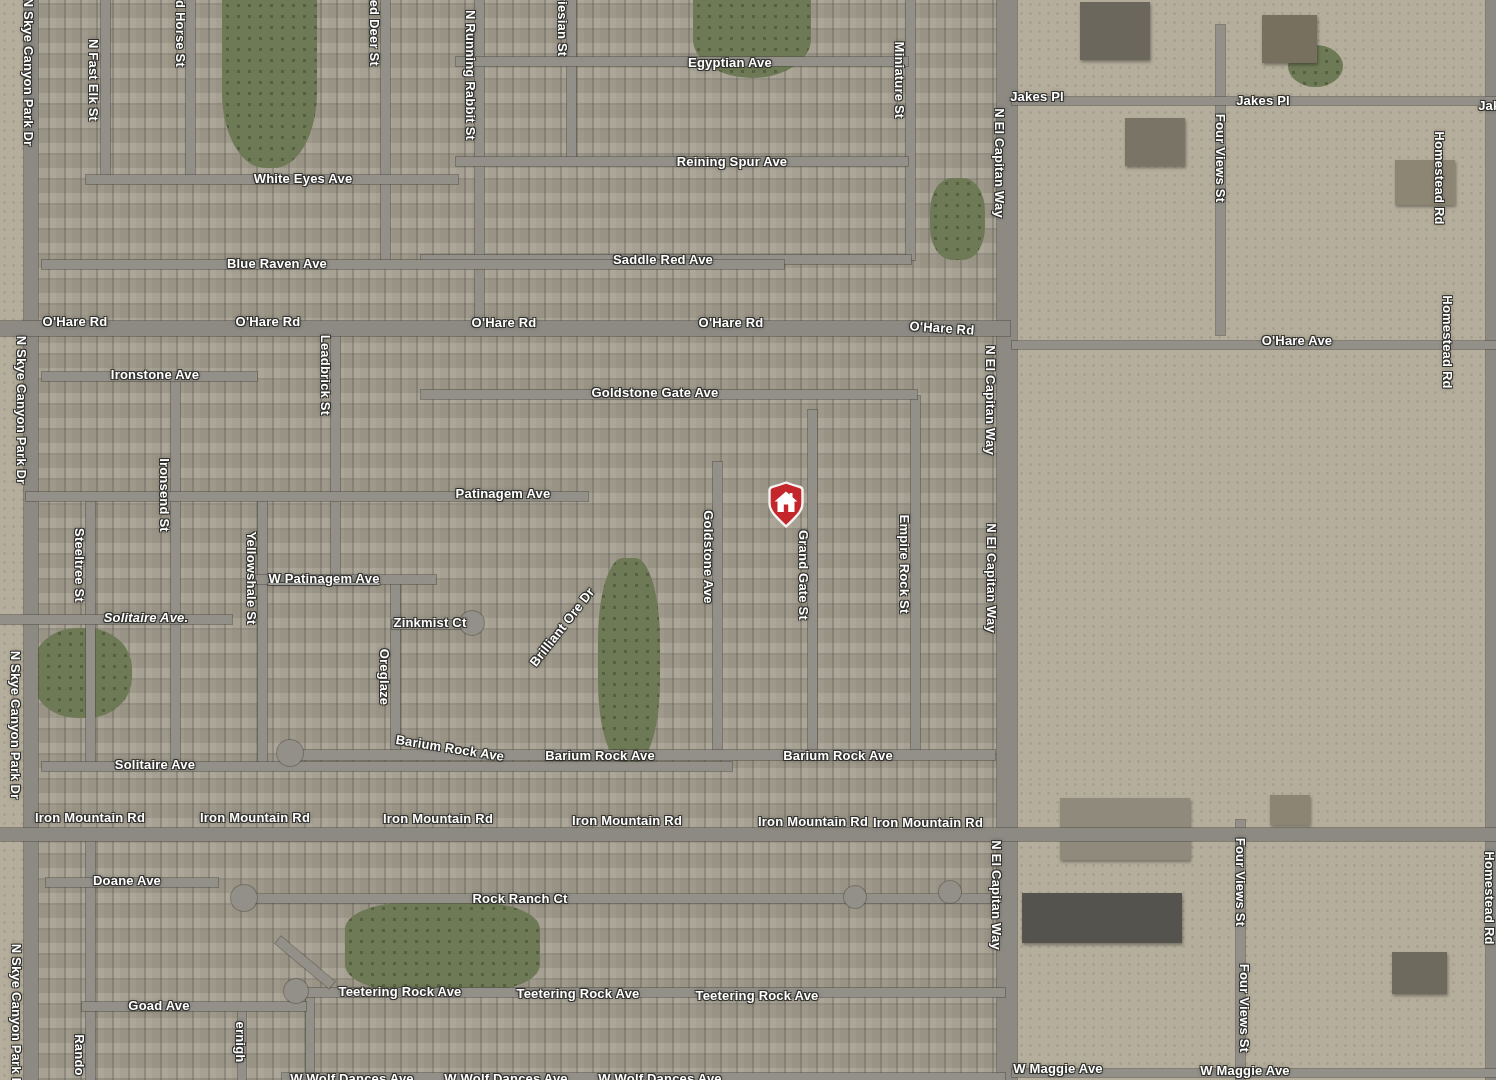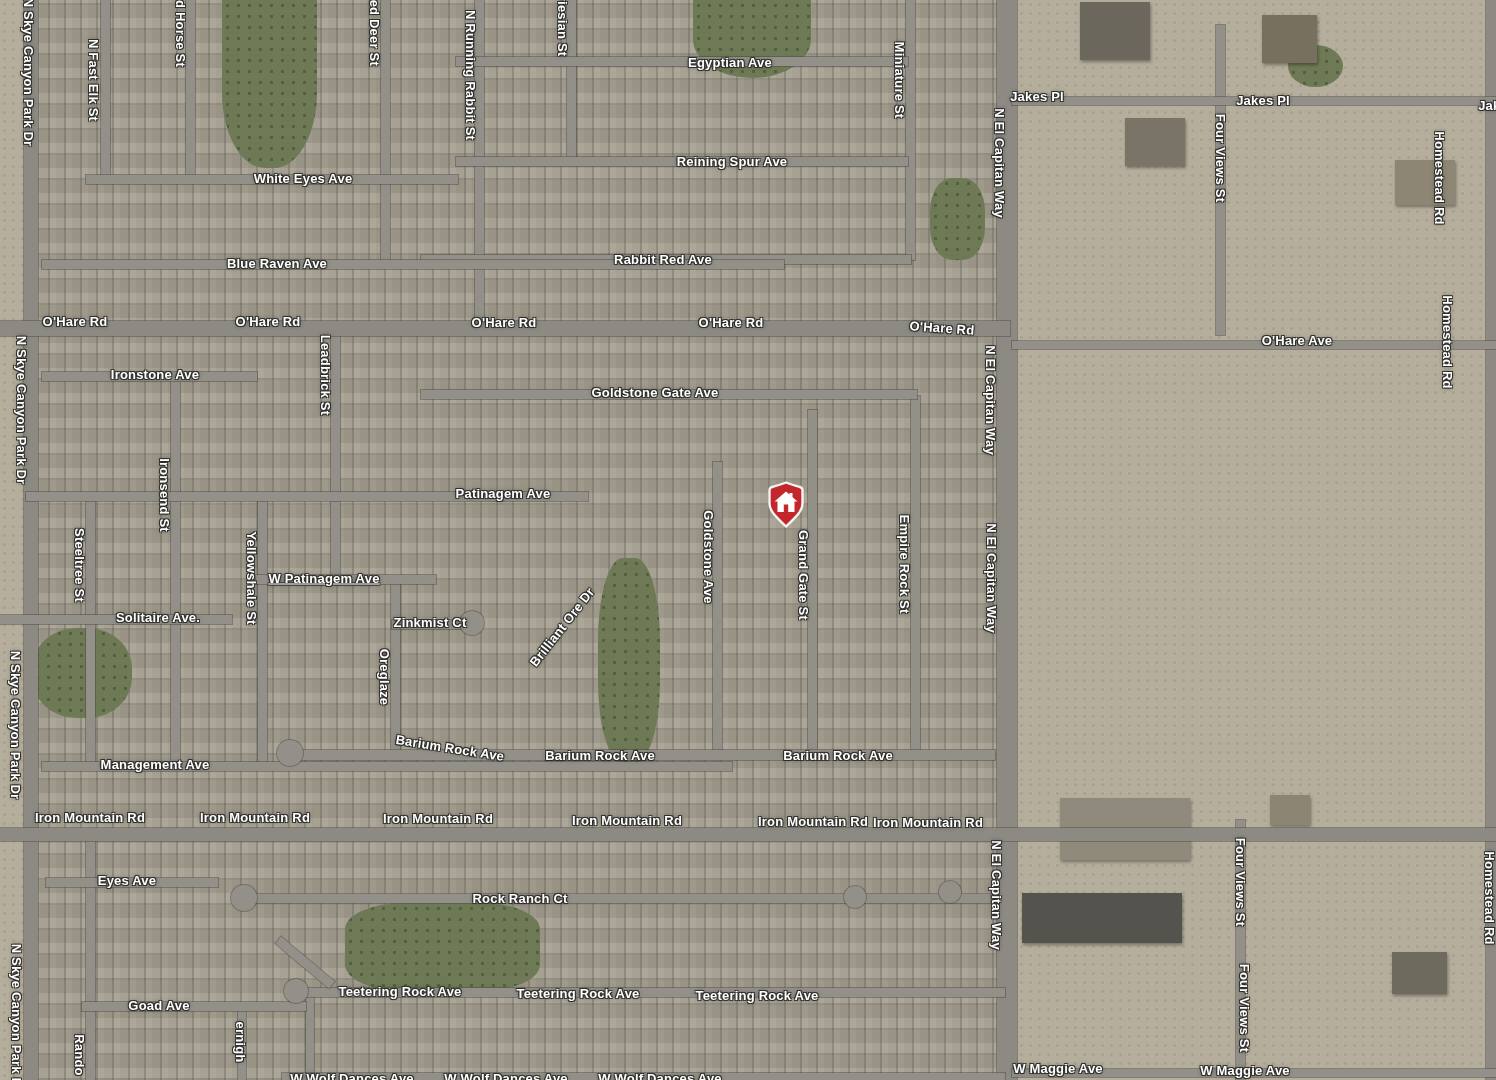--- a/index.html
+++ b/index.html
@@ -110,47 +110,47 @@
       <div class="bulb" style="left: 277px; top: 740px; width: 26px; height: 26px;"></div>
       <div class="bulb" style="left: 231px; top: 885px; width: 26px; height: 26px;"></div>
       <div class="bulb" style="left: 284px; top: 979px; width: 24px; height: 24px;"></div>
       <div class="bulb" style="left: 460px; top: 611px; width: 24px; height: 24px;"></div>
       <div class="bulb" style="left: 844px; top: 886px; width: 22px; height: 22px;"></div>
       <div class="bulb" style="left: 939px; top: 881px; width: 22px; height: 22px;"></div>
       <div class="slabel" style="left: 730px; top: 62px; transform: translate(-50%, -50%) rotate(0deg);">Egyptian Ave</div>
       <div class="slabel" style="left: 732px; top: 161px; transform: translate(-50%, -50%) rotate(0deg);">Reining Spur Ave</div>
       <div class="slabel" style="left: 303px; top: 178px; transform: translate(-50%, -50%) rotate(0deg);">White Eyes Ave</div>
       <div class="slabel" style="left: 277px; top: 263px; transform: translate(-50%, -50%) rotate(0deg);">Blue Raven Ave</div>
-      <div class="slabel" style="left: 663px; top: 259px; transform: translate(-50%, -50%) rotate(0deg);">Rabbit Red Ave</div>
+      <div class="slabel" style="left: 663px; top: 259px; transform: translate(-50%, -50%) rotate(0deg);">Saddle Red Ave</div>
       <div class="slabel" style="left: 75px; top: 321px; transform: translate(-50%, -50%) rotate(0deg);">O'Hare Rd</div>
       <div class="slabel" style="left: 268px; top: 321px; transform: translate(-50%, -50%) rotate(0deg);">O'Hare Rd</div>
       <div class="slabel" style="left: 504px; top: 322px; transform: translate(-50%, -50%) rotate(0deg);">O'Hare Rd</div>
       <div class="slabel" style="left: 731px; top: 322px; transform: translate(-50%, -50%) rotate(0deg);">O'Hare Rd</div>
       <div class="slabel" style="left: 942px; top: 328px; transform: translate(-50%, -50%) rotate(4deg);">O'Hare Rd</div>
       <div class="slabel" style="left: 1297px; top: 340px; transform: translate(-50%, -50%) rotate(0deg);">O'Hare Ave</div>
       <div class="slabel" style="left: 1037px; top: 96px; transform: translate(-50%, -50%) rotate(0deg);">Jakes Pl</div>
       <div class="slabel" style="left: 1263px; top: 100px; transform: translate(-50%, -50%) rotate(0deg);">Jakes Pl</div>
       <div class="slabel" style="left: 1493px; top: 105px; transform: translate(-50%, -50%) rotate(0deg);">Jake</div>
       <div class="slabel" style="left: 155px; top: 374px; transform: translate(-50%, -50%) rotate(0deg);">Ironstone Ave</div>
       <div class="slabel" style="left: 655px; top: 392px; transform: translate(-50%, -50%) rotate(0deg);">Goldstone Gate Ave</div>
       <div class="slabel" style="left: 503px; top: 493px; transform: translate(-50%, -50%) rotate(0deg);">Patinagem Ave</div>
       <div class="slabel" style="left: 324px; top: 578px; transform: translate(-50%, -50%) rotate(0deg); text-decoration: underline;">W Patinagem Ave</div>
-      <div class="slabel" style="left: 158px; top: 617px; transform: translate(-50%, -50%) rotate(0deg);">Solitaire Ave.</div>
+      <div class="slabel" style="left: 146px; top: 617px; transform: translate(-50%, -50%) rotate(0deg); font-style: italic;">Solitaire Ave.</div>
       <div class="slabel" style="left: 430px; top: 622px; transform: translate(-50%, -50%) rotate(0deg);">Zinkmist Ct</div>
-      <div class="slabel" style="left: 155px; top: 764px; transform: translate(-50%, -50%) rotate(0deg);">Management Ave</div>
+      <div class="slabel" style="left: 155px; top: 764px; transform: translate(-50%, -50%) rotate(0deg);">Solitaire Ave</div>
       <div class="slabel" style="left: 450px; top: 748px; transform: translate(-50%, -50%) rotate(9deg);">Barium Rock Ave</div>
       <div class="slabel" style="left: 600px; top: 755px; transform: translate(-50%, -50%) rotate(0deg);">Barium Rock Ave</div>
       <div class="slabel" style="left: 838px; top: 755px; transform: translate(-50%, -50%) rotate(0deg);">Barium Rock Ave</div>
       <div class="slabel" style="left: 90px; top: 817px; transform: translate(-50%, -50%) rotate(0deg);">Iron Mountain Rd</div>
       <div class="slabel" style="left: 255px; top: 817px; transform: translate(-50%, -50%) rotate(0deg);">Iron Mountain Rd</div>
       <div class="slabel" style="left: 438px; top: 818px; transform: translate(-50%, -50%) rotate(0deg);">Iron Mountain Rd</div>
       <div class="slabel" style="left: 627px; top: 820px; transform: translate(-50%, -50%) rotate(0deg);">Iron Mountain Rd</div>
       <div class="slabel" style="left: 813px; top: 821px; transform: translate(-50%, -50%) rotate(0deg);">Iron Mountain Rd</div>
       <div class="slabel" style="left: 928px; top: 822px; transform: translate(-50%, -50%) rotate(0deg);">Iron Mountain Rd</div>
-      <div class="slabel" style="left: 127px; top: 880px; transform: translate(-50%, -50%) rotate(0deg);">Eyes Ave</div>
+      <div class="slabel" style="left: 127px; top: 880px; transform: translate(-50%, -50%) rotate(0deg);">Doane Ave</div>
       <div class="slabel" style="left: 520px; top: 898px; transform: translate(-50%, -50%) rotate(0deg);">Rock Ranch Ct</div>
       <div class="slabel" style="left: 159px; top: 1005px; transform: translate(-50%, -50%) rotate(0deg);">Goad Ave</div>
       <div class="slabel" style="left: 400px; top: 991px; transform: translate(-50%, -50%) rotate(0deg);">Teetering Rock Ave</div>
       <div class="slabel" style="left: 578px; top: 993px; transform: translate(-50%, -50%) rotate(0deg);">Teetering Rock Ave</div>
       <div class="slabel" style="left: 757px; top: 995px; transform: translate(-50%, -50%) rotate(0deg);">Teetering Rock Ave</div>
       <div class="slabel" style="left: 1058px; top: 1068px; transform: translate(-50%, -50%) rotate(0deg);">W Maggie Ave</div>
       <div class="slabel" style="left: 1245px; top: 1070px; transform: translate(-50%, -50%) rotate(0deg);">W Maggie Ave</div>
       <div class="slabel" style="left: 352px; top: 1078px; transform: translate(-50%, -50%) rotate(0deg);">W Wolf Dances Ave</div>
       <div class="slabel" style="left: 506px; top: 1078px; transform: translate(-50%, -50%) rotate(0deg);">W Wolf Dances Ave</div>
       <div class="slabel" style="left: 660px; top: 1078px; transform: translate(-50%, -50%) rotate(0deg);">W Wolf Dances Ave</div>

